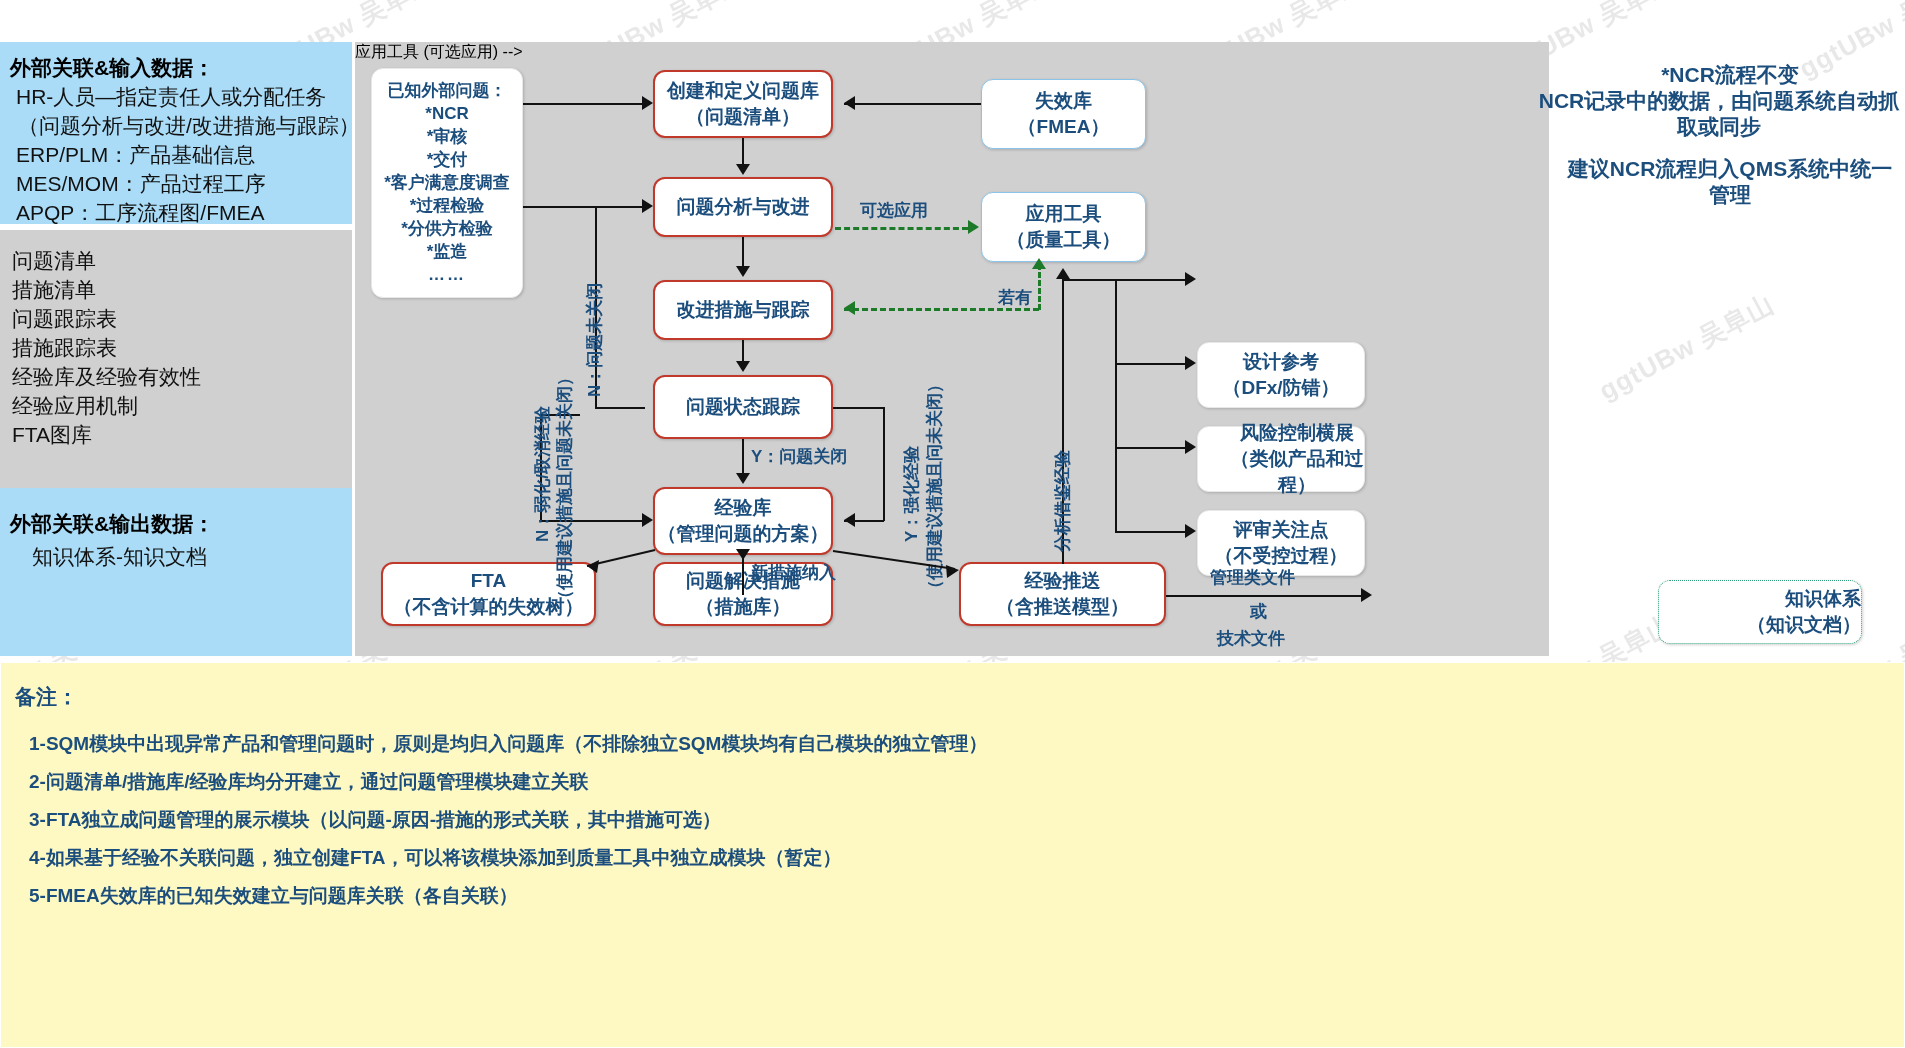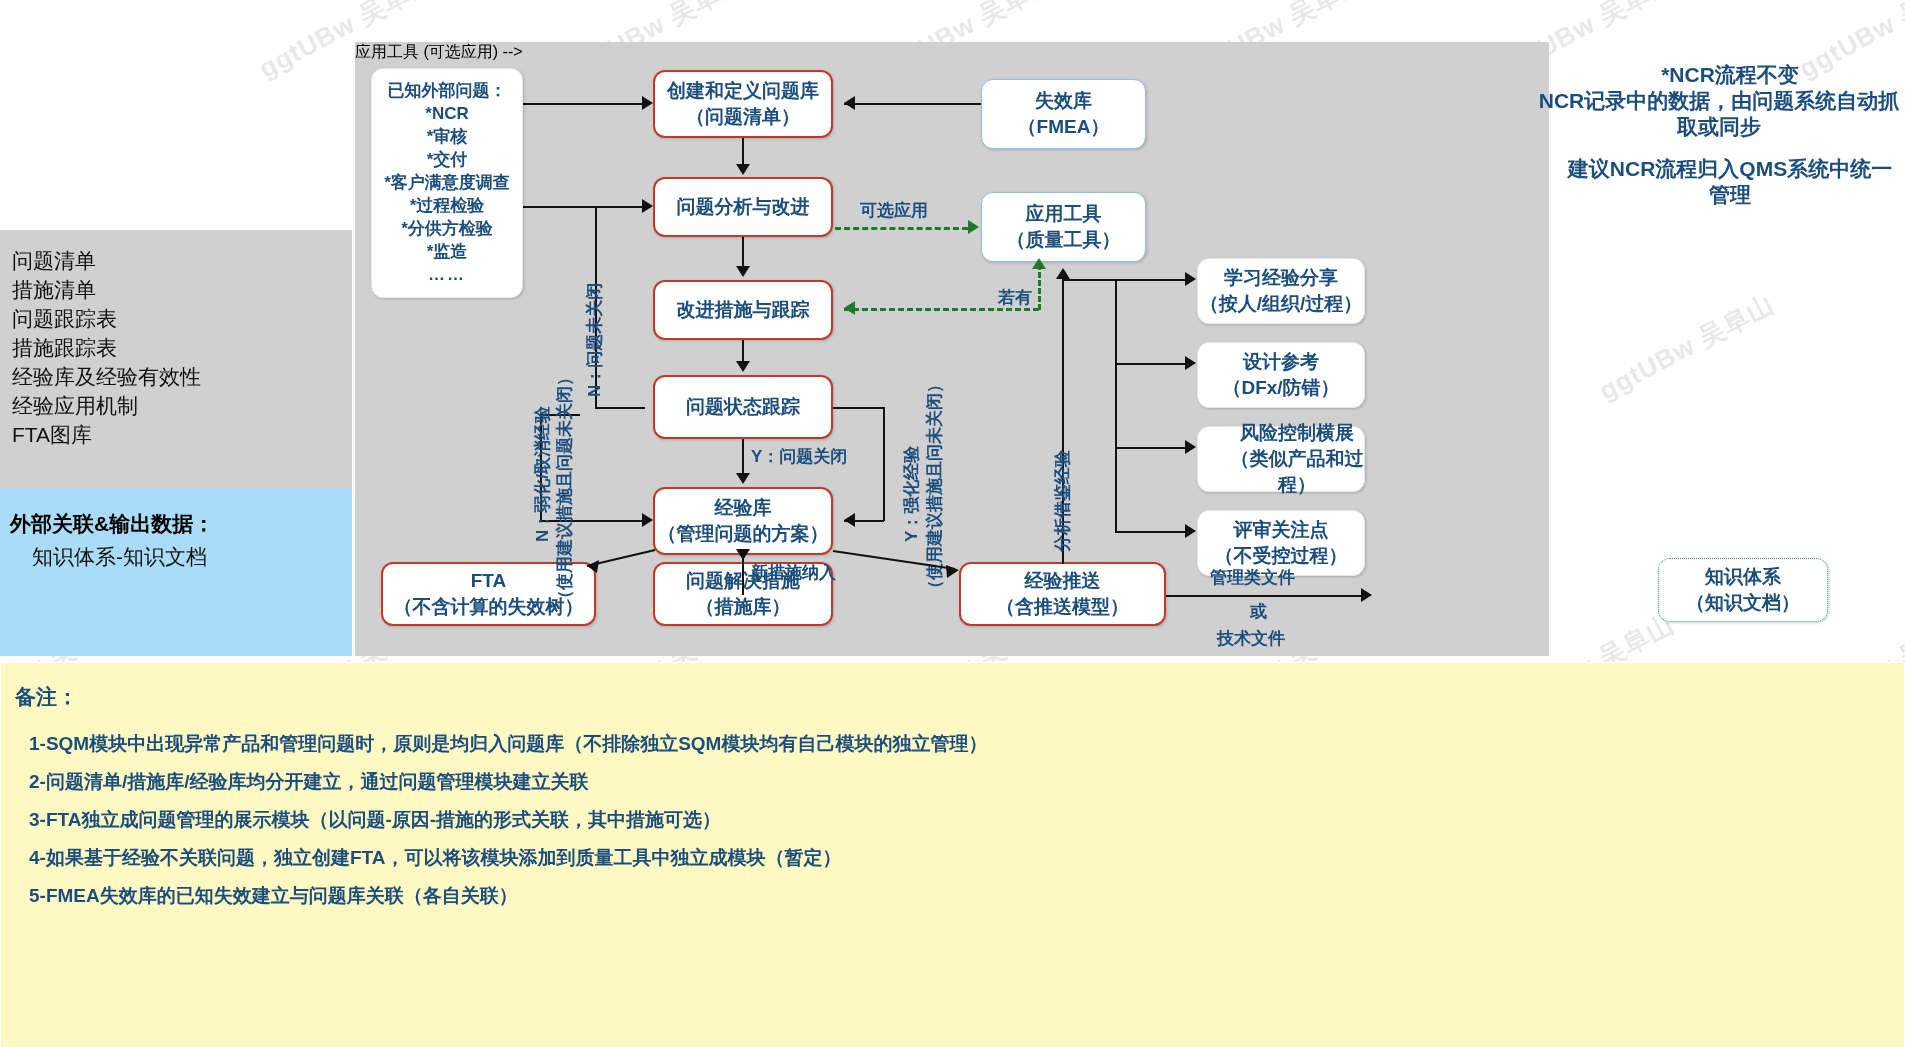--- a/index.html
+++ b/index.html
@@ -160,20 +160,28 @@
   <div class="wm" style="left:250px;  top:650px;">ggtUBw 吴阜山</div>
   <div class="wm" style="left:560px;  top:650px;">ggtUBw 吴阜山</div>
   <div class="wm" style="left:870px;  top:650px;">ggtUBw 吴阜山</div>
   <div class="wm" style="left:1180px; top:650px;">ggtUBw 吴阜山</div>
   <div class="wm" style="left:1490px; top:650px;">ggtUBw 吴阜山</div>
   <div class="wm" style="left:1790px; top:650px;">ggtUBw 吴阜山</div>
   <div class="wm" style="left:100px;  top:960px;">ggtUBw 吴阜山</div>
   <div class="wm" style="left:410px;  top:960px;">ggtUBw 吴阜山</div>
   <div class="wm" style="left:720px;  top:960px;">ggtUBw 吴阜山</div>
 
+  <div class="panel blue" style="left:0px; top:42px; width:352px; height:182px; padding:12px 0 0 10px;">
+    <div class="panel-title">外部关联&amp;输入数据：</div>
+    <div class="panel-line" style="padding-left:6px;">HR-人员—指定责任人或分配任务</div>
+    <div class="panel-line" style="padding-left:8px;">（问题分析与改进/改进措施与跟踪）</div>
+    <div class="panel-line" style="padding-left:6px;">ERP/PLM：产品基础信息</div>
+    <div class="panel-line" style="padding-left:6px;">MES/MOM：产品过程工序</div>
+    <div class="panel-line" style="padding-left:6px;">APQP：工序流程图/FMEA</div>
+  </div>
 
   <div class="panel grey" style="left:0px; top:230px; width:352px; height:264px; padding:16px 0 16px 12px;">
     <div class="panel-line">问题清单</div>
     <div class="panel-line">措施清单</div>
     <div class="panel-line">问题跟踪表</div>
     <div class="panel-line">措施跟踪表</div>
     <div class="panel-line">经验库及经验有效性</div>
     <div class="panel-line">经验应用机制</div>
     <div class="panel-line">FTA图库</div>
   </div>
@@ -247,24 +255,20 @@
       <div>失效库</div>
       <div class="l2">（FMEA）</div>
     </div>
 
     <div class="node blue" style="left:626px; top:150px; width:165px; height:70px;">
       <div>应用工具</div>
       <div class="l2">（质量工具）</div>
     </div>
 
     
-    <div class="node plain" style="left:842px; top:204px; width:168px; height:66px;">
-      <div>学习经验分享</div>
-      <div class="l2">（按人/组织/过程）</div>
-    </div>
     <div class="node plain" style="left:842px; top:288px; width:168px; height:66px;">
       <div>设计参考</div>
       <div class="l2">（DFx/防错）</div>
     </div>
     <div class="node plain" style="left:842px; top:372px; width:168px; height:66px;padding-left:32px;">
       <div>风险控制横展</div>
       <div class="l2">（类似产品和过程）</div>
     </div>
     <div class="node plain" style="left:842px; top:456px; width:168px; height:66px;">
       <div>评审关注点</div>
@@ -370,21 +374,21 @@
     <div class="arw r" style="left:830px; top:482px;"></div>
 
     
     <div class="ln h" style="left:811px; top:553px; width:196px;"></div>
     <div class="arw r" style="left:1006px; top:546px;"></div>
     <div class="elabel" style="left:855px; top:525px;">管理类文件</div>
     <div class="elabel" style="left:895px; top:559px;">或</div>
     <div class="elabel" style="left:862px; top:586px;">技术文件</div>
   </div>
 
-  <div class="node dotgreen" style="left:1658px; top:558px; width:170px; height:64px;">
+  <div class="node dotgreen" style="left:1658px; top:580px; width:204px; height:64px;align-items:flex-end;">
     <div>知识体系</div>
     <div class="l2">（知识文档）</div>
   </div>
 
   <div id="topnote">
     <div>*NCR流程不变</div>
     <div style="margin-left:-22px;">NCR记录中的数据，由问题系统自动抓取或同步</div>
     <div class="gap"></div>
     <div>建议NCR流程归入QMS系统中统一管理</div>
   </div>

